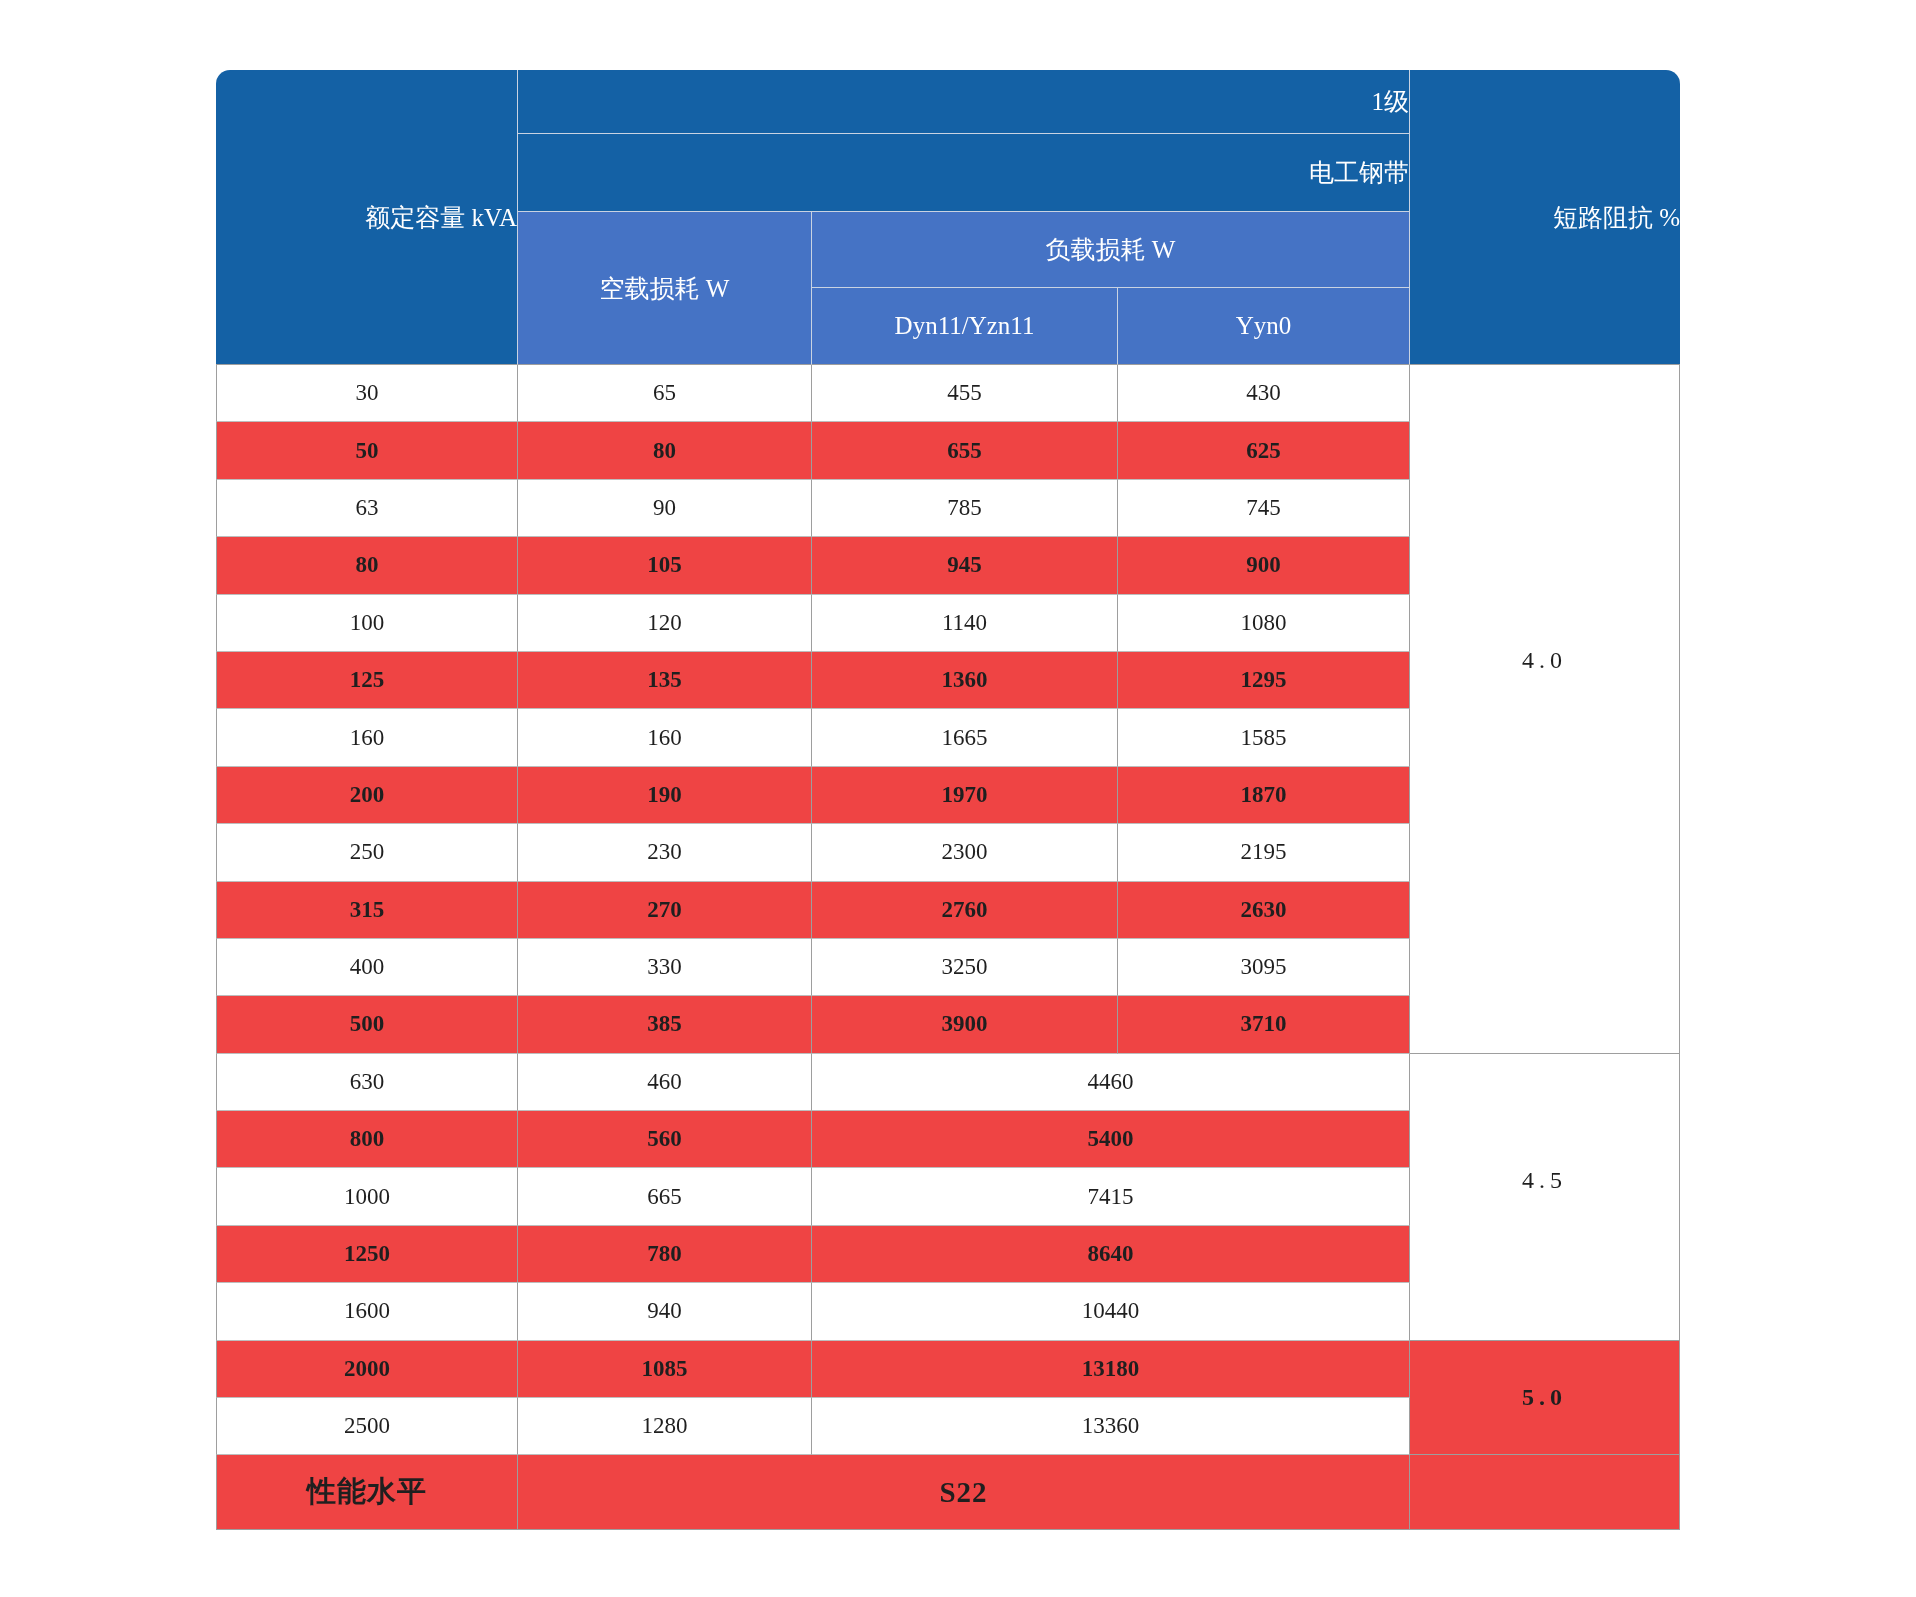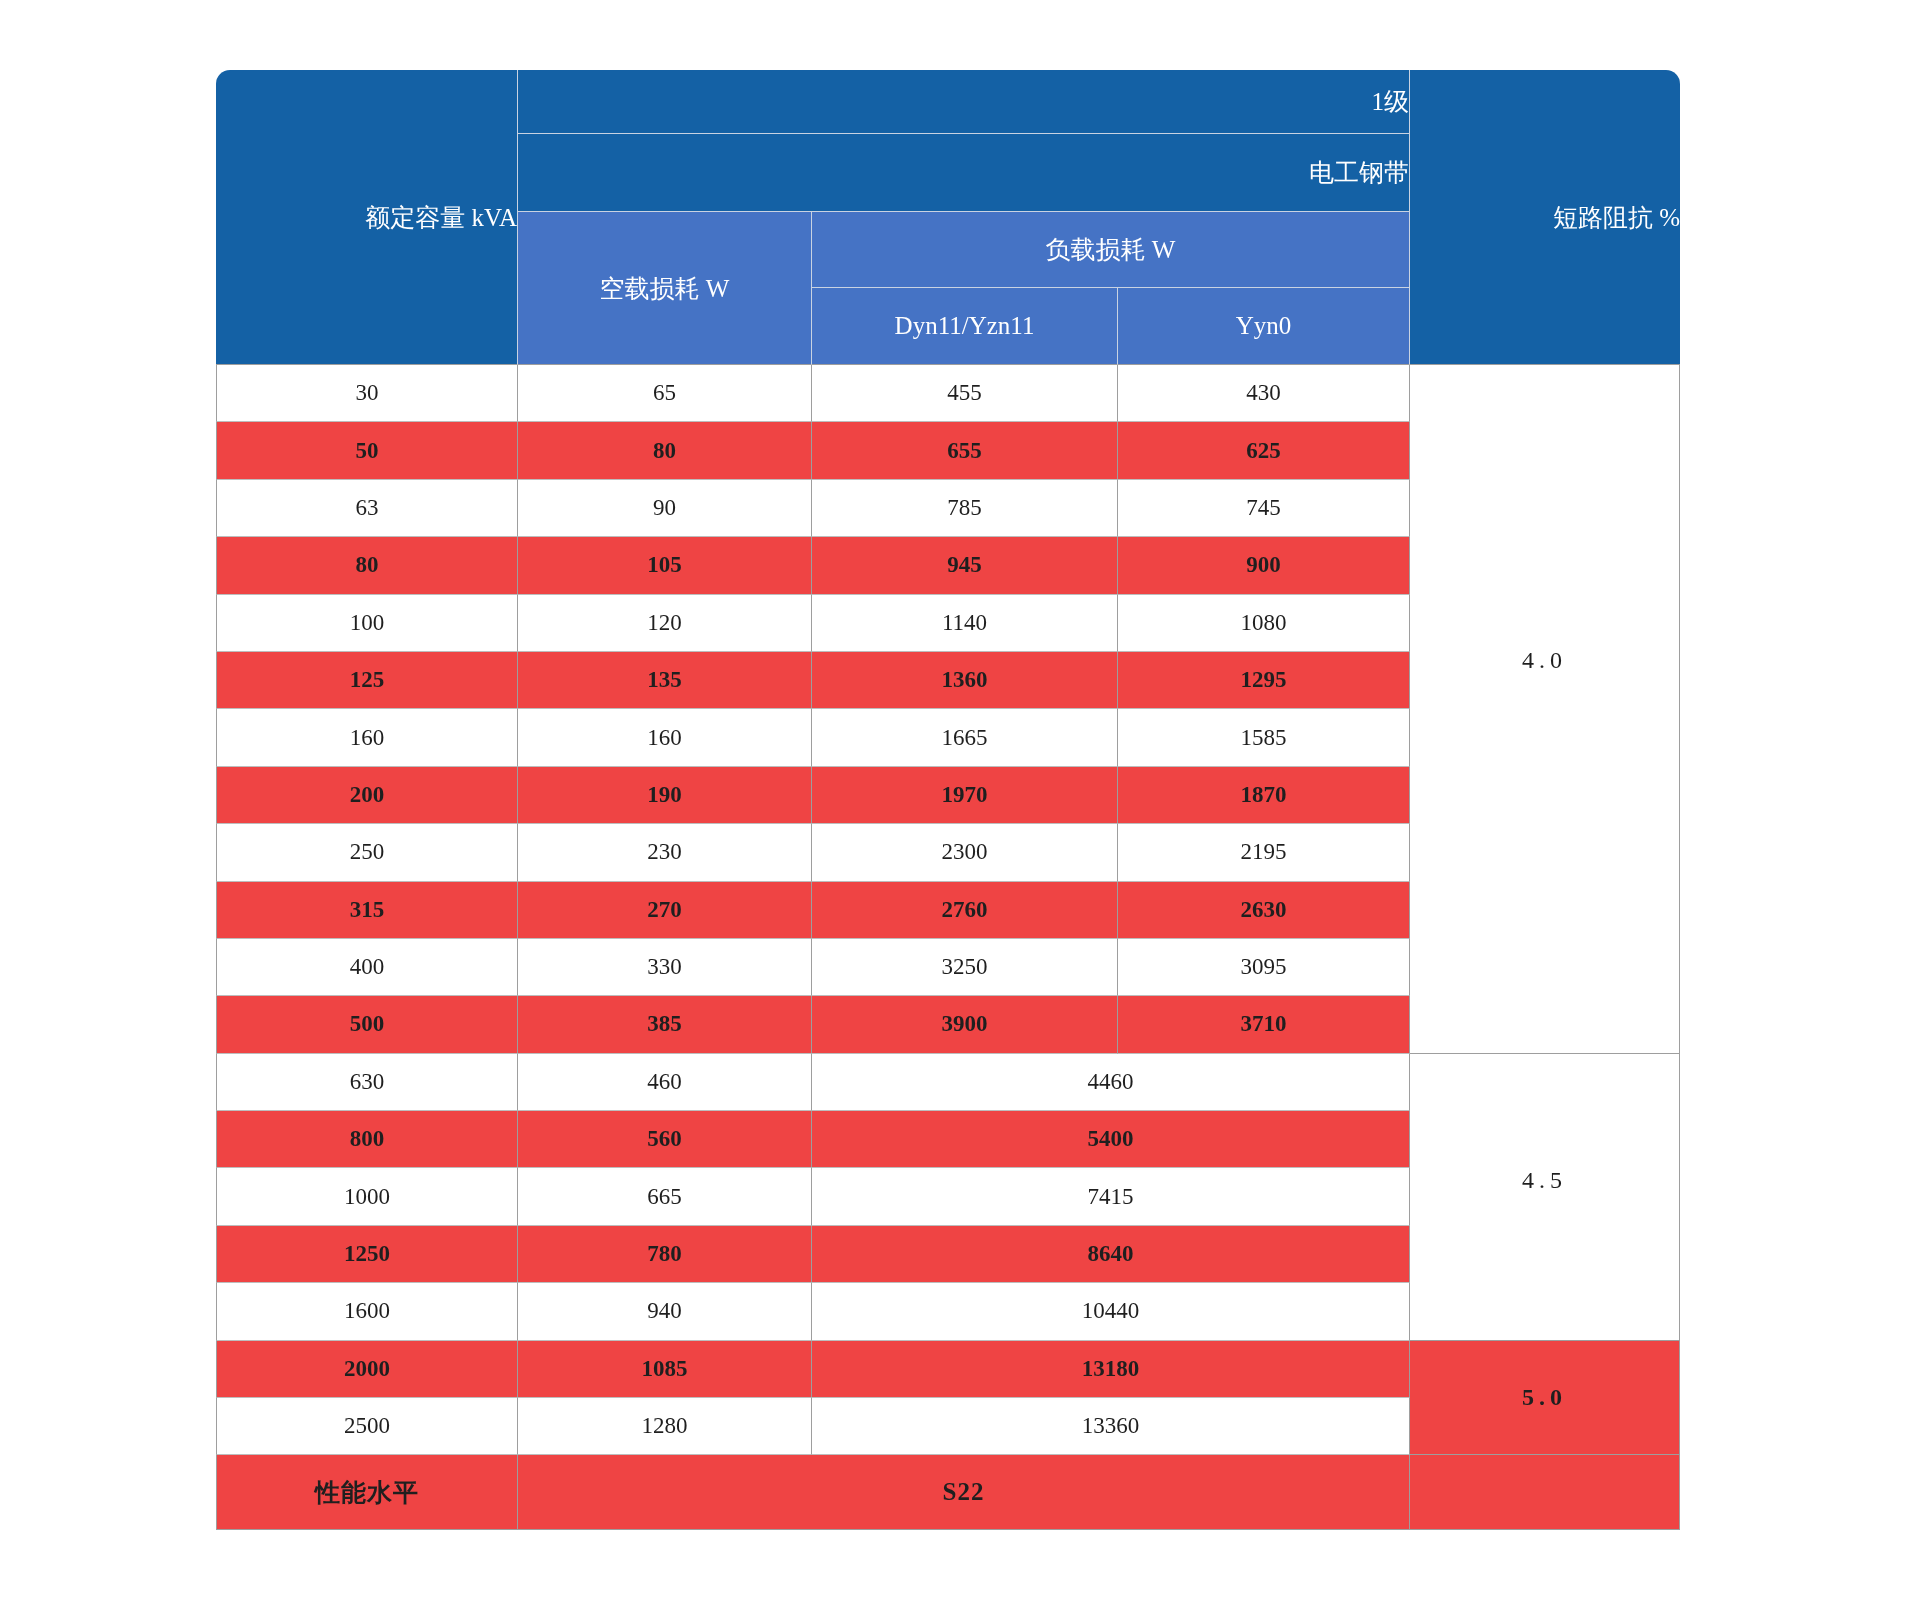--- a/index.html
+++ b/index.html
@@ -63,21 +63,21 @@
   td:first-child { border-left: 1px solid #9e9e9e; }
   tr.stripe td { background: #ef4444; font-weight: bold; }
   td.imp {
     background: #ffffff;
     border-bottom: 1px solid #9e9e9e;
     letter-spacing: 5px;
     font-size: 24px;
   }
   td.imp0 { padding-bottom: 96px; }
   td.imp1 { padding-bottom: 32px; }
-  tr.hf td { border-bottom: 1px solid #9e9e9e; font-size: 25px; }
+  tr.hf td { border-bottom: 1px solid #9e9e9e; font-size: 29px; }
   tr.hf td.footer-label, tr.hf td.footer-value { letter-spacing: 1px; }
 </style>
 </head>
 <body>
 
 <div class="canvas">
   <table class="spec">
     <colgroup>
       <col style="width:302px">
       <col style="width:294px">

